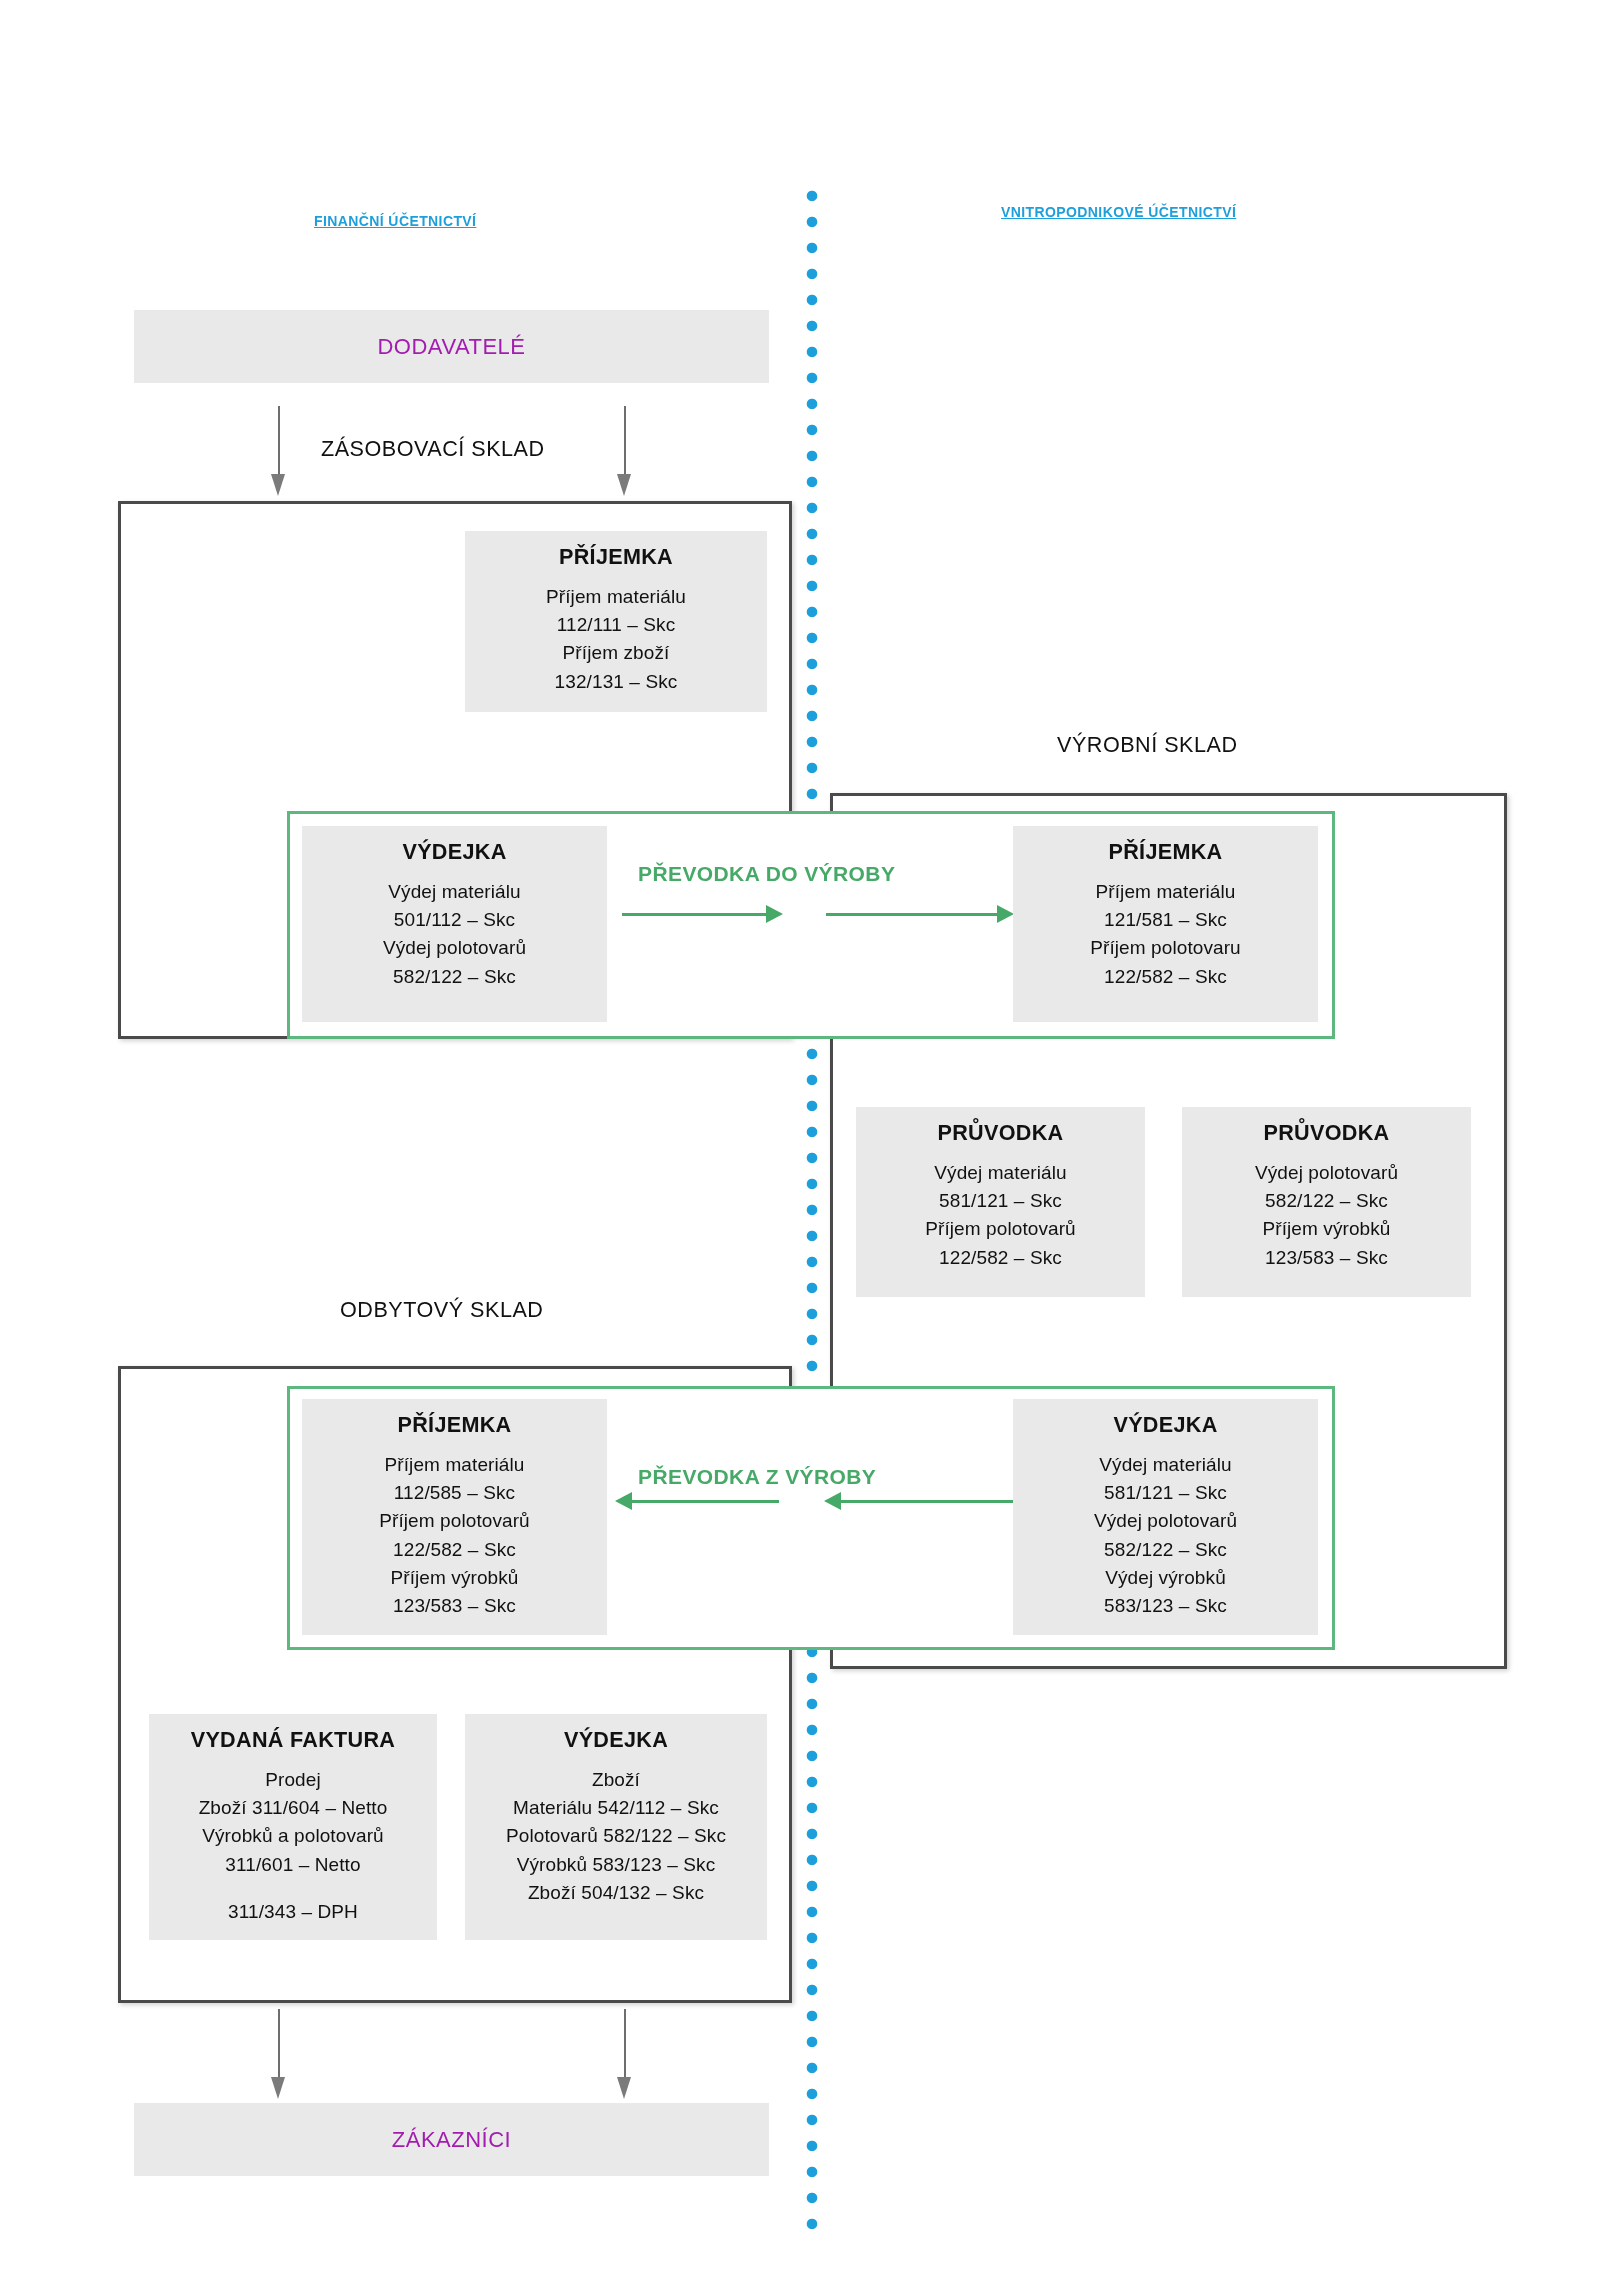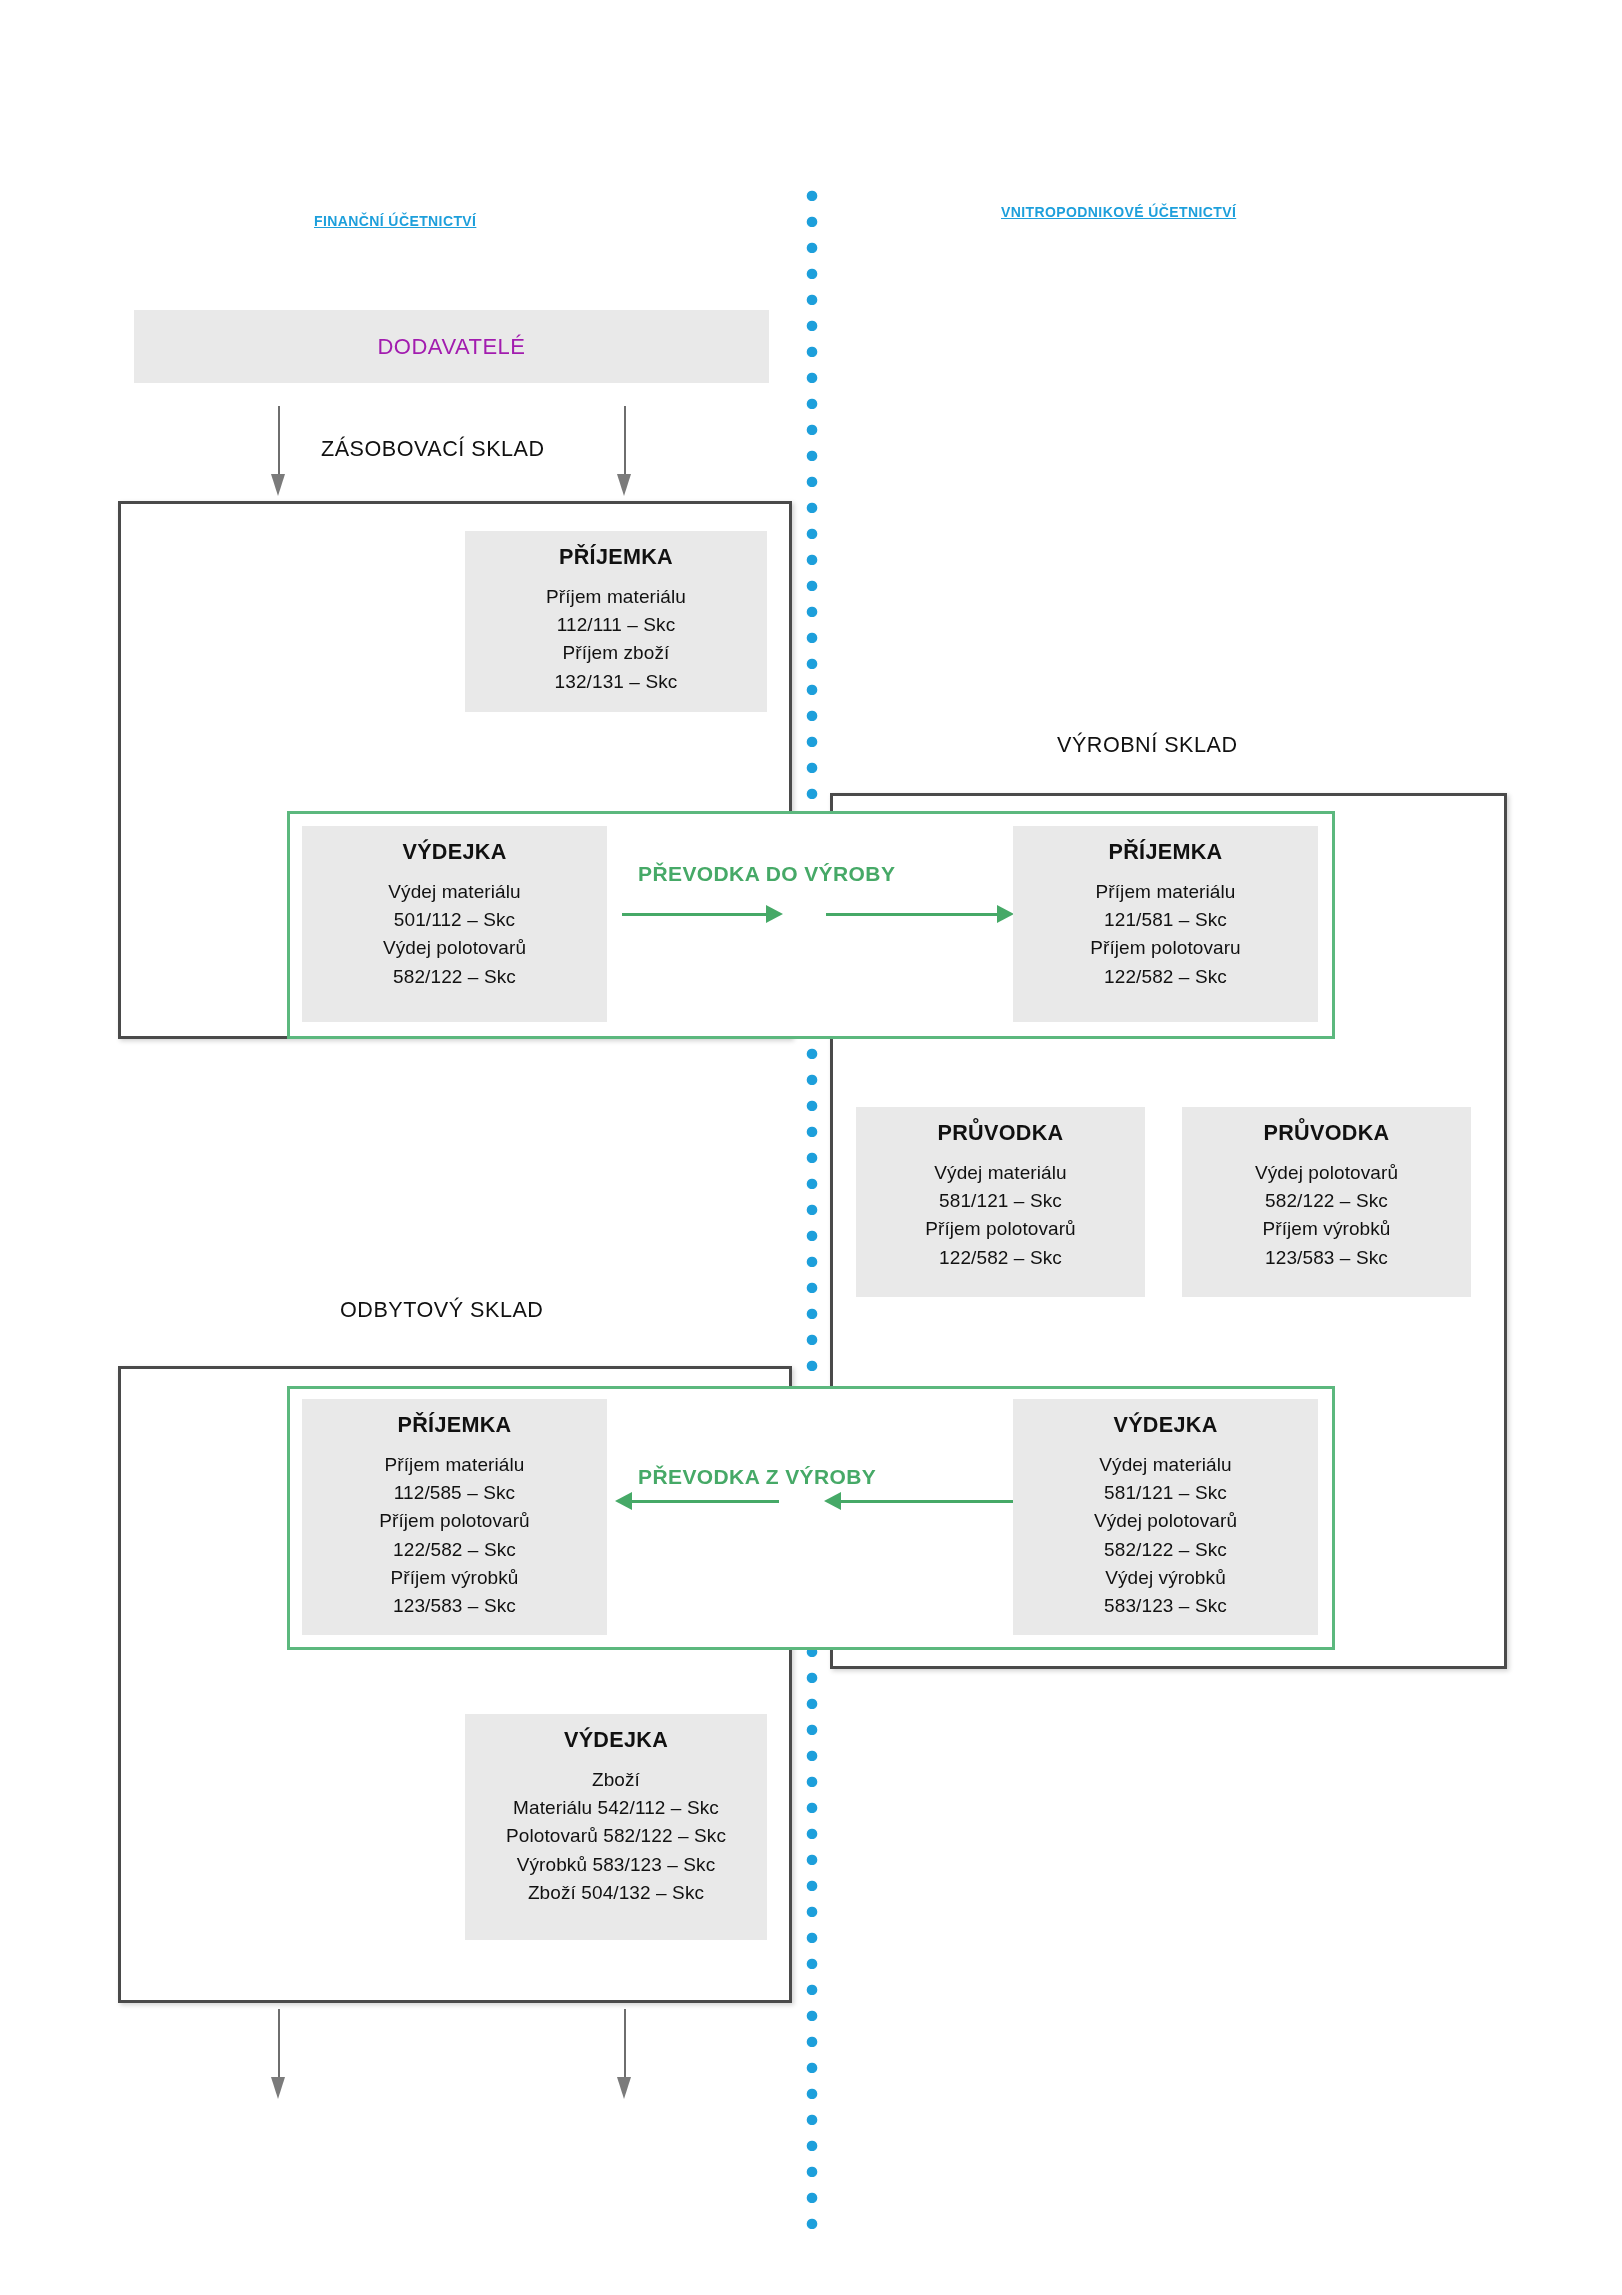--- a/index.html
+++ b/index.html
@@ -330,34 +330,43 @@
   <div class="card" id="card-vydejka-od">
     <div class="card-title">VÝDEJKA</div>
     <div class="card-line">Výdej materiálu</div>
     <div class="card-line">581/121 – Skc</div>
     <div class="card-line">Výdej polotovarů</div>
     <div class="card-line">582/122 – Skc</div>
     <div class="card-line">Výdej výrobků</div>
     <div class="card-line">583/123 – Skc</div>
   </div>
 
+  <div class="card" id="card-vydana-faktura">
+    <div class="card-title">VYDANÁ FAKTURA</div>
+    <div class="card-line">Prodej</div>
+    <div class="card-line">Zboží 311/604 – Netto</div>
+    <div class="card-line">Výrobků a polotovarů</div>
+    <div class="card-line">311/601 – Netto</div>
+    <div class="card-line spaced">311/343 – DPH</div>
+  </div>
 
   <div class="card" id="card-vydejka-prodej">
     <div class="card-title">VÝDEJKA</div>
     <div class="card-line">Zboží</div>
     <div class="card-line">Materiálu 542/112 – Skc</div>
     <div class="card-line">Polotovarů 582/122 – Skc</div>
     <div class="card-line">Výrobků 583/123 – Skc</div>
     <div class="card-line">Zboží 504/132 – Skc</div>
   </div>
 
   <div class="v-arrow" id="arrow-zak-left">
     <div class="shaft"></div>
     <div class="head"></div>
   </div>
   <div class="v-arrow" id="arrow-zak-right">
     <div class="shaft"></div>
     <div class="head"></div>
   </div>
 
+  <div class="endbar" id="box-zakaznici">ZÁKAZNÍCI</div>
 
 </div>
 
 
 </body></html>

